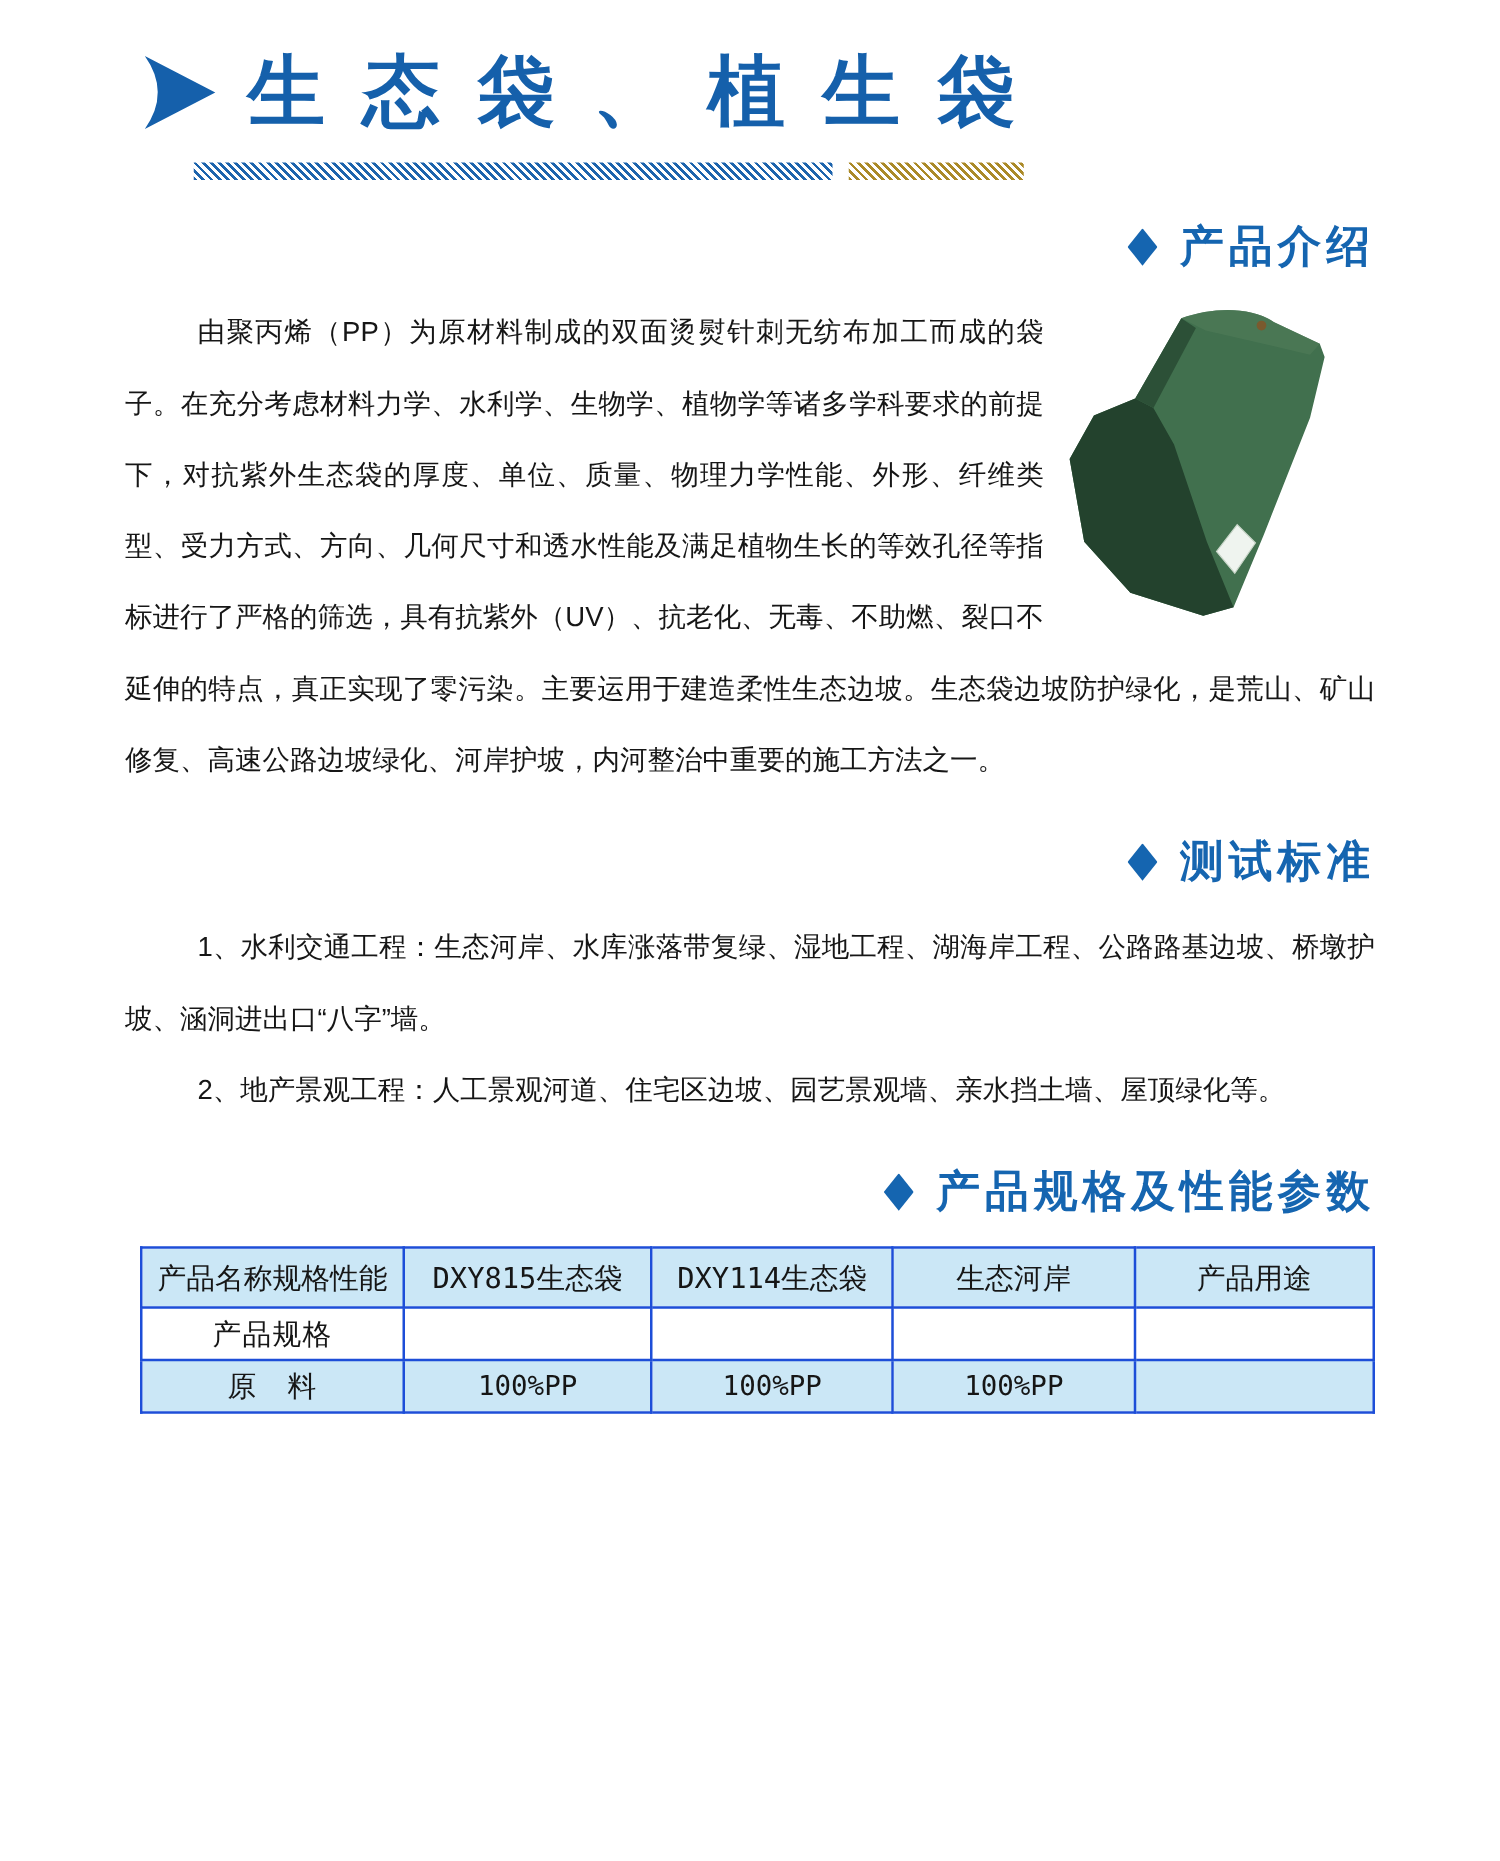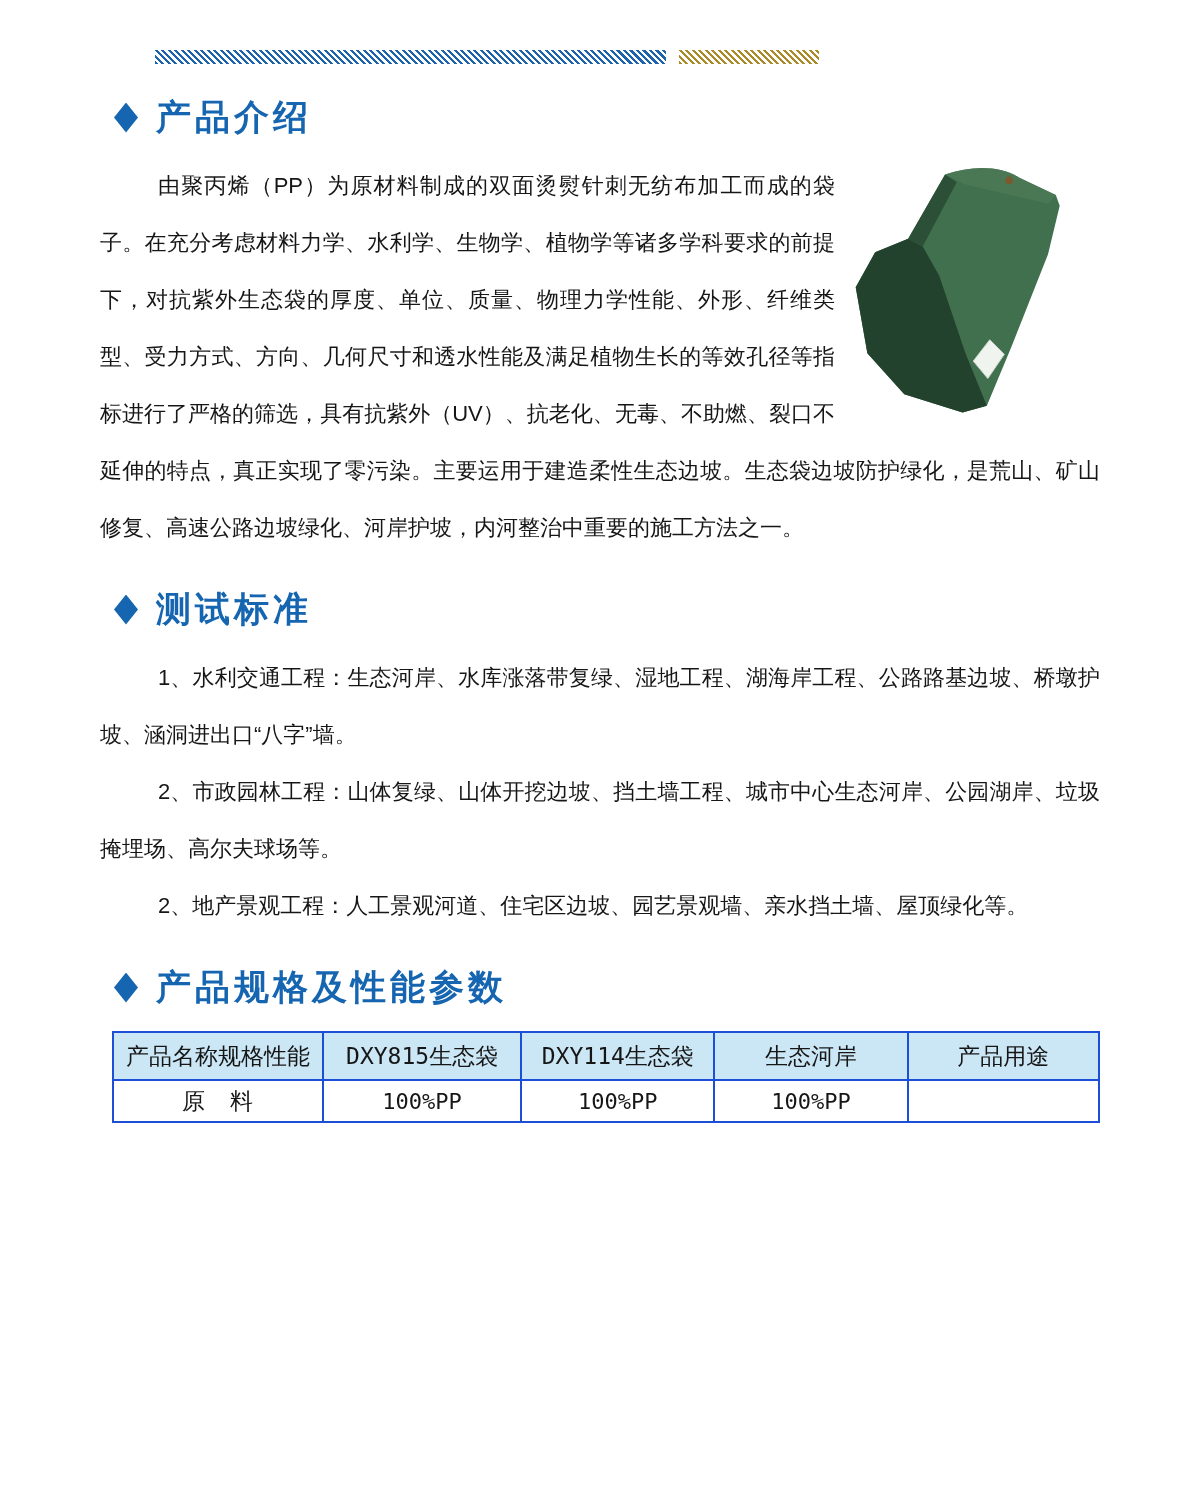--- a/index.html
+++ b/index.html
@@ -15,21 +15,21 @@
     margin:0; font-family:"Liberation Serif", serif; font-weight:bold;
     font-size:62px; line-height:1; color:#1560ab; letter-spacing:30px; white-space:nowrap;
   }
   .divider { margin:16px 0 0 55px; display:flex; gap:13px; height:14px; }
   .hatch { display:block; height:14px; }
   .hatch-blue { width:511px;
     background:repeating-linear-gradient(45deg,#1d64ad 0 2.2px,#ffffff 2.2px 4.6px); }
   .hatch-gold { width:140px;
     background:repeating-linear-gradient(45deg,#ab8a28 0 2.2px,#ffffff 2.2px 4.6px); }
   
-  .sec-head { display:flex; align-items:center; gap:18px; margin:30px 0 16px 14px; }
+  .sec-head { display:flex; align-items:center; gap:18px; margin:30px 0 16px 14px;justify-content:flex-end; }
   .diamond-icon { width:24px; height:30px; background:#1565b0;
     clip-path:polygon(50% 0,100% 50%,50% 100%,0 50%); flex:0 0 auto; }
   .sec-title { margin:0; font-size:35px; font-weight:bold; color:#1565b0; letter-spacing:4px; }
   
   .body-text { margin:0; font-size:22px; line-height:57px; text-align:justify;
     text-indent:58px; color:#161616; }
   .intro-body { overflow:visible; }
   .photo { float:right; width:235px; height:272px; margin:4px 18px 0 12px; }
   
   .spec-table { border-collapse:collapse; table-layout:fixed; width:988px; margin:20px 0 0 12px; }
@@ -42,20 +42,26 @@
   .spec-table tbody th, .spec-table tbody td { height:40px; }
   .spec-table tbody td { font-family:"DejaVu Sans Mono", monospace; font-size:22px; }
   .spec-table thead th { font-family:"DejaVu Sans Mono", monospace; }
   .spec-table tbody tr:nth-child(even) { background:#cbe7f6; }
 </style>
 </head>
 <body>
 
 <div class="page">
 
+  <header class="title-row">
+    <svg class="arrow-icon" viewBox="0 0 66 66" aria-hidden="true">
+      <path d="M2,2 L62,33 L2,64 Q24,33 2,2 Z" fill="#1560ab"></path>
+    </svg>
+    <h1 class="page-title">生态袋、植生袋</h1>
+  </header>
   <div class="divider">
     <span class="hatch hatch-blue"></span>
     <span class="hatch hatch-gold"></span>
   </div>
 
   <section>
     <div class="sec-head">
       <span class="diamond-icon"></span>
       <h2 class="sec-title">产品介绍</h2>
     </div>
@@ -73,21 +79,20 @@
       <p class="body-text">由聚丙烯（PP）为原材料制成的双面烫熨针刺无纺布加工而成的袋子。在充分考虑材料力学、水利学、生物学、植物学等诸多学科要求的前提下，对抗紫外生态袋的厚度、单位、质量、物理力学性能、外形、纤维类型、受力方式、方向、几何尺寸和透水性能及满足植物生长的等效孔径等指标进行了严格的筛选，具有抗紫外（UV）、抗老化、无毒、不助燃、裂口不延伸的特点，真正实现了零污染。主要运用于建造柔性生态边坡。生态袋边坡防护绿化，是荒山、矿山修复、高速公路边坡绿化、河岸护坡，内河整治中重要的施工方法之一。</p>
     </div>
   </section>
 
   <section>
     <div class="sec-head">
       <span class="diamond-icon"></span>
       <h2 class="sec-title">测试标准</h2>
     </div>
     <p class="body-text">1、水利交通工程：生态河岸、水库涨落带复绿、湿地工程、湖海岸工程、公路路基边坡、桥墩护坡、涵洞进出口“八字”墙。</p>
-    <p class="body-text">2、市政园林工程：山体复绿、山体开挖边坡、挡土墙工程、城市中心生态河岸、公园湖岸、垃圾掩埋场、高尔夫球场等。</p>
     <p class="body-text">2、地产景观工程：人工景观河道、住宅区边坡、园艺景观墙、亲水挡土墙、屋顶绿化等。</p>
   </section>
 
   <section>
     <div class="sec-head">
       <span class="diamond-icon"></span>
       <h2 class="sec-title">产品规格及性能参数</h2>
     </div>
 
     <table class="spec-table">
@@ -102,20 +107,27 @@
         <tr>
           <th>产品名称规格性能</th>
           <th>DXY815生态袋</th>
           <th>DXY114生态袋</th>
           <th>生态河岸</th>
           <th>产品用途</th>
         </tr>
       </thead>
       <tbody>
         <tr>
+          <th>产品规格</th>
+          <td></td>
+          <td></td>
+          <td></td>
+          <td></td>
+        </tr>
+        <tr>
           <th>原　料</th>
           <td>100%PP</td>
           <td>100%PP</td>
           <td>100%PP</td>
           <td></td>
         </tr>
 
       </tbody>
     </table>
   </section>

